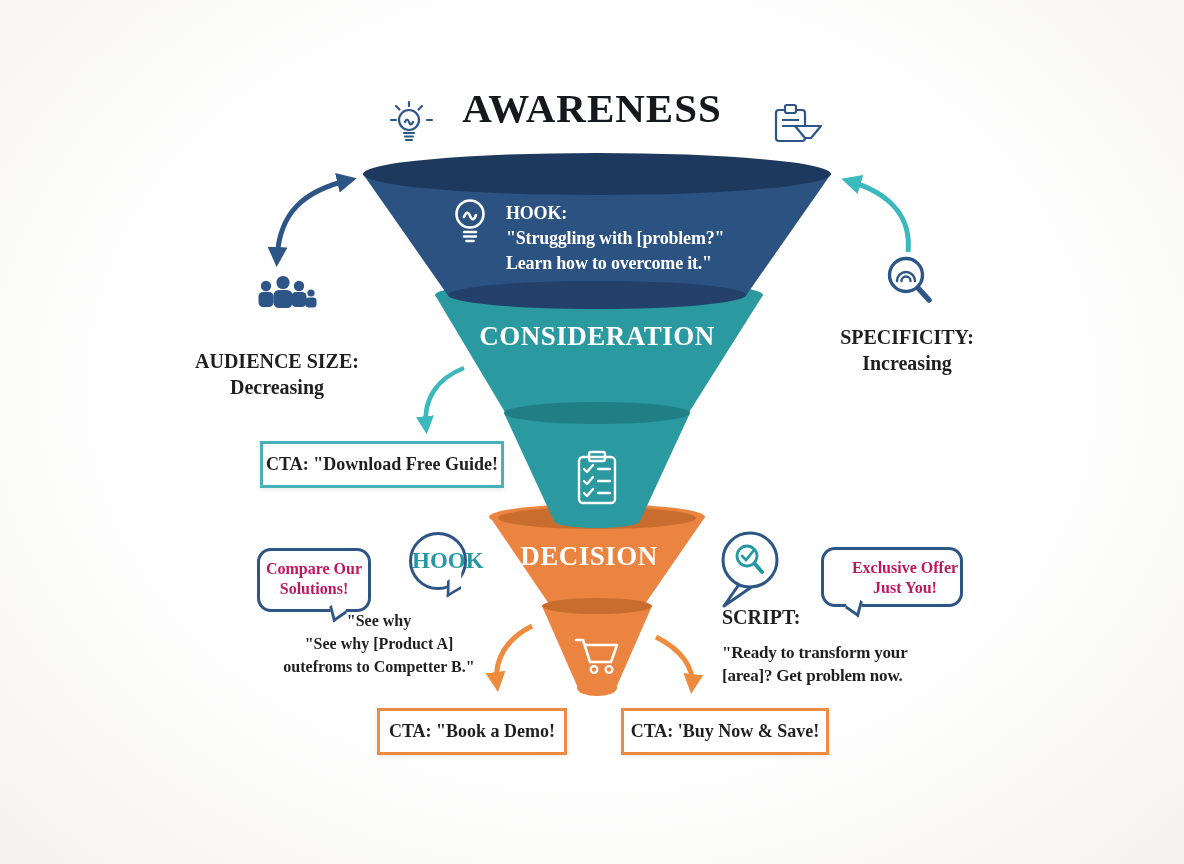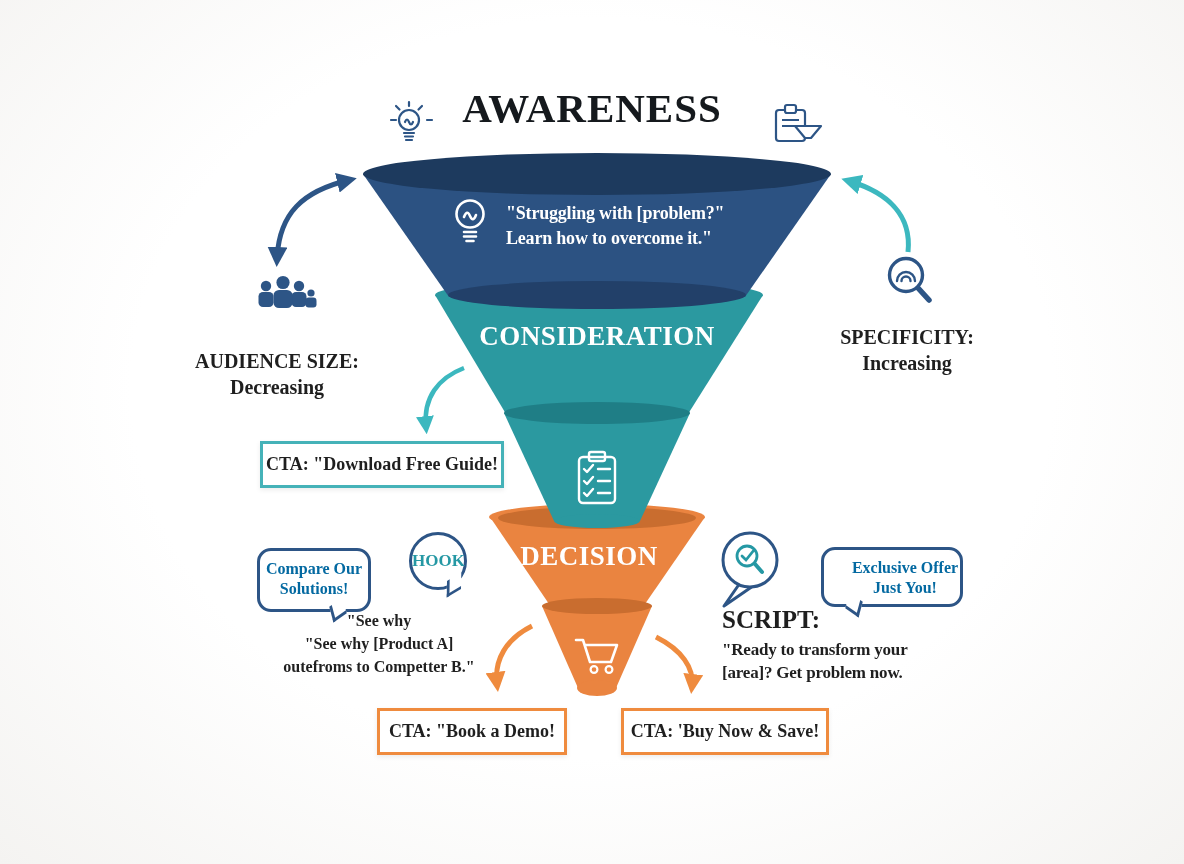--- a/index.html
+++ b/index.html
@@ -26,34 +26,34 @@
   .specificity{left:807px;top:312px;width:200px;}
 
   .cta-box{height:41px;line-height:41px;text-align:center;background:#ffffff;
     font-size:18px;box-shadow:0 2px 5px rgba(0,0,0,0.08);}
   .cta-teal{left:260px;top:441px;width:238px;border:3px solid #45b2b8;}
   .cta-orange{border:3px solid #ef8b3e;}
   .cta-demo{left:377px;top:708px;width:184px;}
   .cta-buy{left:621px;top:708px;width:202px;}
 
   .bubble{position:absolute;z-index:2;background:#fff;border:3px solid #2d5586;border-radius:14px;
-    font-weight:700;font-size:16px;line-height:20px;text-align:center;color:#0369a1;}
+    font-weight:700;font-size:16px;line-height:20px;text-align:center;color:#be185d;}
   .bubble::after{content:"";position:absolute;width:13px;height:13px;background:#fff;
     border-right:3px solid #2d5586;border-bottom:3px solid #2d5586;transform:rotate(45deg);}
   .compare{left:257px;top:548px;width:108px;height:50px;padding-top:8px;}
   .compare::after{bottom:-9px;right:22px;transform:rotate(65deg) skew(10deg,10deg);}
   .exclusive{left:821px;top:547px;width:110px;height:46px;padding-top:8px;padding-left:26px;}
   .exclusive::after{bottom:-9px;left:22px;transform:rotate(25deg) skew(10deg,10deg);}
   .hook-bubble{left:409px;top:532px;width:52px;height:52px;border-radius:50%;
-    line-height:52px;font-size:17px;color:#2598a4;padding:0;}
+    line-height:52px;font-size:23px;color:#2598a4;padding:0;}
   .hook-bubble::after{bottom:-6px;right:2px;transform:rotate(75deg) skew(16deg,16deg);}
 
   .script-left{left:270px;top:609px;width:218px;font-size:16px;line-height:23px;}
   .script-right{left:722px;top:606px;width:215px;text-align:left;}
-  .script-right .lbl{font-size:25px;margin-bottom:4px;}
+  .script-right .lbl{font-size:20px;margin-bottom:12px;}
   .script-right .ln{font-size:17px;line-height:23px;letter-spacing:-0.2px;}
 </style>
 </head>
 <body>
 
 <div id="stage">
 
 <svg id="art" width="1184" height="864" viewBox="0 0 1184 864">
   <defs>
     <marker id="mNavy" viewBox="0 0 10 10" refX="6" refY="5" markerWidth="4" markerHeight="4" orient="auto-start-reverse">
@@ -155,20 +155,21 @@
     <circle cx="750" cy="560" r="27" fill="#ffffff" stroke="#2d5586" stroke-width="3"></circle>
     <circle cx="747" cy="556" r="10" fill="none" stroke="#2598a4" stroke-width="2.8"></circle>
     <path d="M742,556 l4,4 l8,-10" fill="none" stroke="#2598a4" stroke-width="2.8" stroke-linecap="round"></path>
     <path d="M755,564 L762,572" stroke="#2598a4" stroke-width="4" stroke-linecap="round"></path>
   </g>
 </svg>
 
   <div class="txt title">AWARENESS</div>
 
   <div class="txt hook-block">
+    <div>HOOK:</div>
     <div>"Struggling with [problem?"</div>
     <div>Learn how to overcome it."</div>
   </div>
 
   <div class="txt stage-label consideration center">CONSIDERATION</div>
   <div class="txt stage-label decision center">DECISION</div>
 
   <div class="txt metric audience center">
     <div>AUDIENCE SIZE:</div>
     <div>Decreasing</div>

